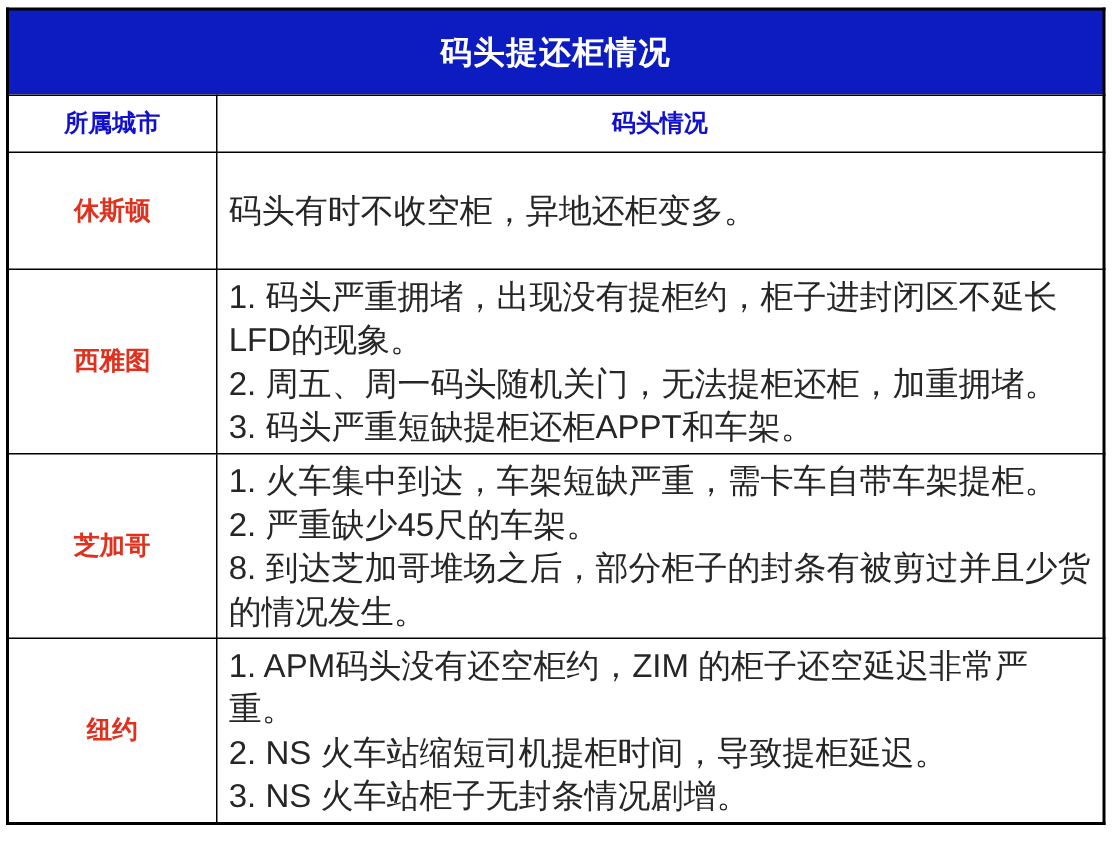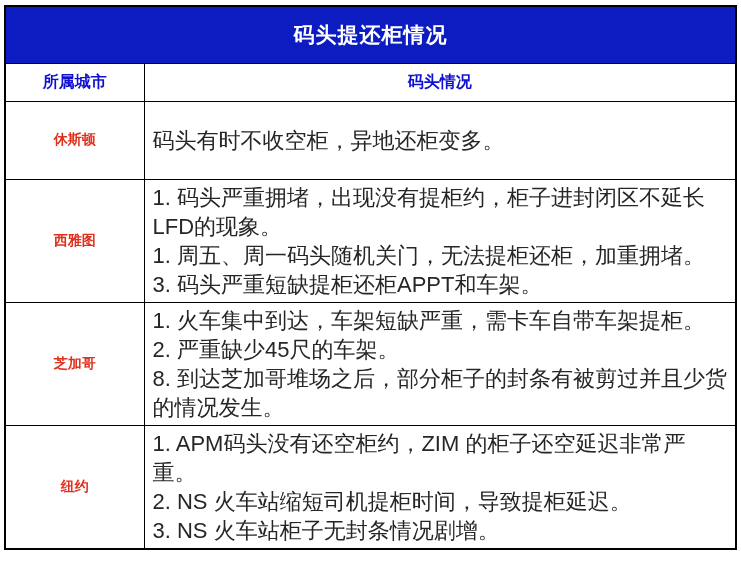--- a/index.html
+++ b/index.html
@@ -38,21 +38,21 @@
     height: 38px;
     color: var(--header-text, #1010CE);
     font-size: 16px;
     font-weight: 700;
     text-align: center;
     background: #ffffff;
   }
   col.city-col { width: 139px; }
   .city-cell {
     color: var(--city-text, #E0301E);
-    font-size: 14px;
+    font-size: 17px;
     font-weight: 700;
     text-align: center;
     background: #ffffff;
   }
   .status-cell {
     color: var(--body-text, #262626);
     font-size: 22px;
     line-height: 29px;
     text-align: left;
     padding: 3px 6px 3px 8px;
@@ -87,21 +87,21 @@
         <td class="city-cell">休斯顿</td>
         <td class="status-cell">
           <div class="status-line">码头有时不收空柜，异地还柜变多。</div>
         </td>
       </tr>
 
       <tr class="rh1">
         <td class="city-cell">西雅图</td>
         <td class="status-cell">
           <div class="status-line">1. 码头严重拥堵，出现没有提柜约，柜子进封闭区不延长LFD的现象。</div>
-          <div class="status-line">1. 周五、周一码头随机关门，无法提柜还柜，加重拥堵。</div>
+          <div class="status-line">2. 周五、周一码头随机关门，无法提柜还柜，加重拥堵。</div>
           <div class="status-line">3. 码头严重短缺提柜还柜APPT和车架。</div>
         </td>
       </tr>
 
 
       <tr class="rh3">
         <td class="city-cell">芝加哥</td>
         <td class="status-cell">
           <div class="status-line">1. 火车集中到达，车架短缺严重，需卡车自带车架提柜。</div>
           <div class="status-line">2. 严重缺少45尺的车架。</div>

